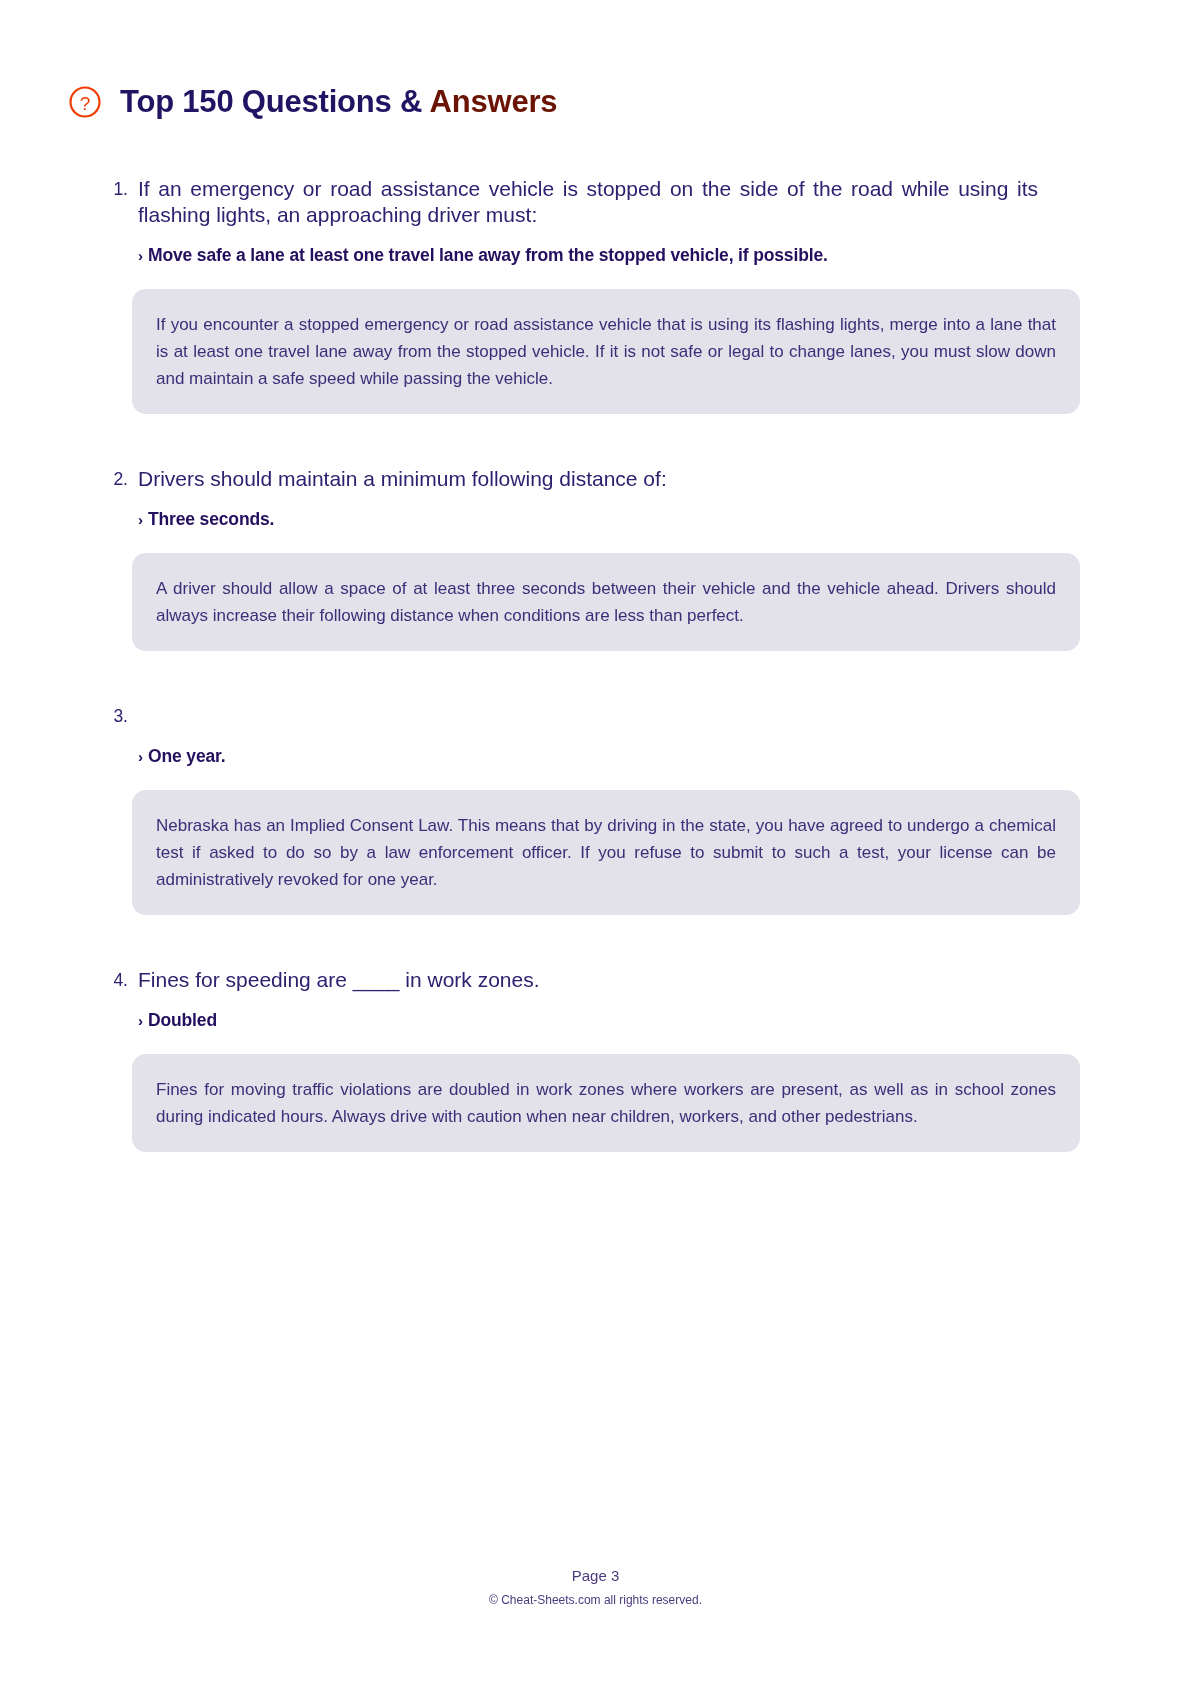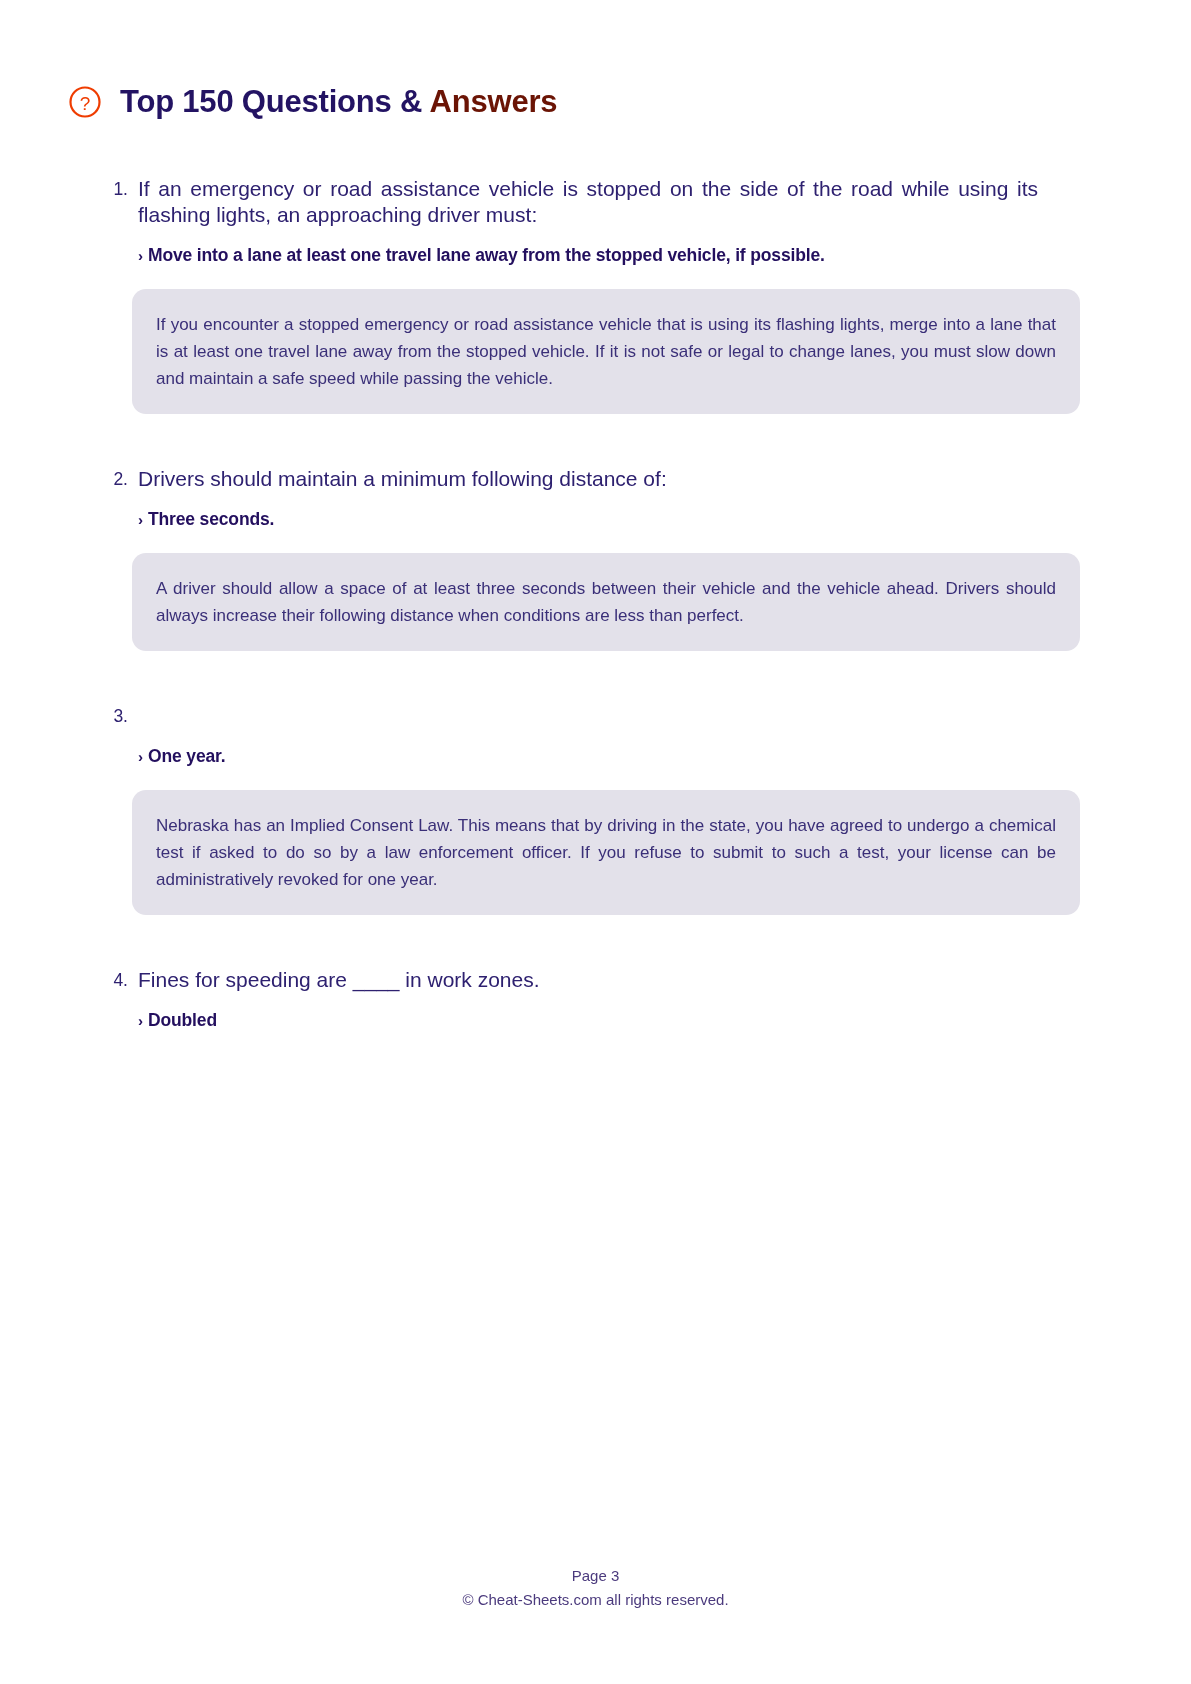--- a/index.html
+++ b/index.html
@@ -133,21 +133,21 @@
     right: 0;
     bottom: 72px;
     text-align: center;
   }
   .footer-page {
     font-size: 15px;
     line-height: 24px;
     color: #4b3a7d;
   }
   .footer-copy {
-    font-size: 15px;
+    font-size: 12px;
     line-height: 24px;
     color: #4b3a7d;
   }
 </style>
 </head>
 <body>
 
 <div class="page">
 
   <div class="page-header">
@@ -164,21 +164,21 @@
 
   <ol class="qa-list">
 
     <li class="qa-item">
       <div class="q-row">
         <span class="q-num">1.</span>
         <span class="q-text">If an emergency or road assistance vehicle is stopped on the side of the road while using its flashing lights, an approaching driver must:</span>
       </div>
       <div class="a-row">
         <span class="a-chevron">›</span>
-        <span class="a-text">Move into a lane at least one travel lane away from the stopped vehicle, if possible.</span>
+        <span class="a-text">Move safe a lane at least one travel lane away from the stopped vehicle, if possible.</span>
       </div>
       <div class="explain-box">
         <p class="explain-text">If you encounter a stopped emergency or road assistance vehicle that is using its flashing lights, merge into a lane that is at least one travel lane away from the stopped vehicle. If it is not safe or legal to change lanes, you must slow down and maintain a safe speed while passing the vehicle.</p>
       </div>
     </li>
 
     <li class="qa-item">
       <div class="q-row">
         <span class="q-num">2.</span>
         <span class="q-text">Drivers should maintain a minimum following distance of:</span>
@@ -206,20 +206,23 @@
     </li>
 
     <li class="qa-item">
       <div class="q-row">
         <span class="q-num">4.</span>
         <span class="q-text">Fines for speeding are ____ in work zones.</span>
       </div>
       <div class="a-row">
         <span class="a-chevron">›</span>
         <span class="a-text">Doubled</span>
+      </div>
+      <div class="explain-box">
+        <p class="explain-text">Fines for moving traffic violations are doubled in work zones where workers are present, as well as in school zones during indicated hours. Always drive with caution when near children, workers, and other pedestrians.</p>
       </div>
     </li>
 
   </ol>
 
   <div class="page-footer">
     <div class="footer-page">Page 3</div>
     <div class="footer-copy">© Cheat-Sheets.com all rights reserved.</div>
   </div>
 

